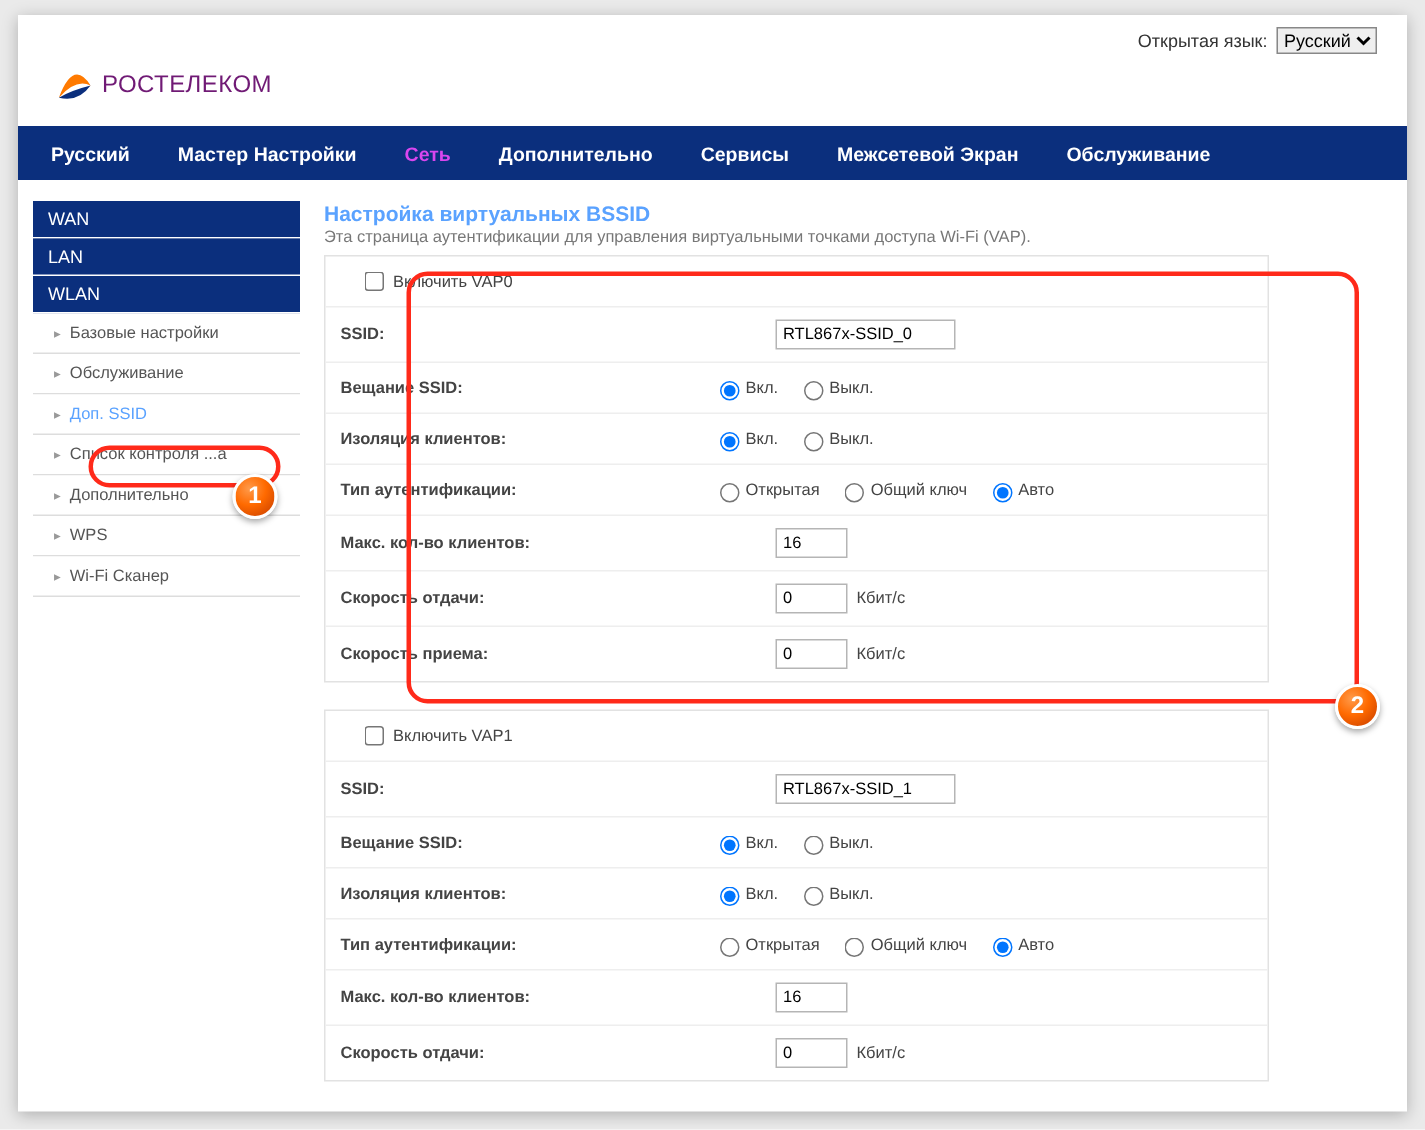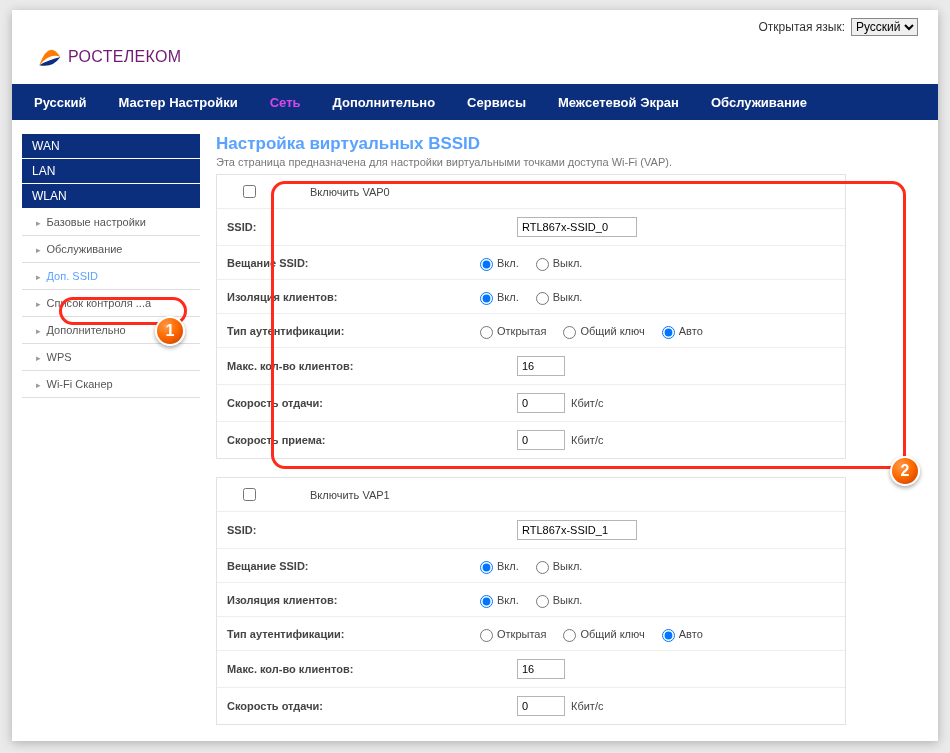--- a/index.html
+++ b/index.html
@@ -37,28 +37,28 @@
   .body {flex:1; display:flex; overflow:hidden;}
   .sidebar {width:196px; padding:14px 8px 0 10px;}
   .sb-hdr {background:#0b2f7d; color:#fff; font-weight:normal; font-size:12px;
            padding:5px 10px; border-bottom:1px solid #fff;}
   .sb-item {padding:7px 10px 7px 14px; border-bottom:1px solid #ddd;
             font-size:11px; color:#555; cursor:pointer; background:#fff;}
   .sb-item.active {color:#5aa2ff;}
   .sb-bullet{color:#999; font-size:9px; margin-right:6px;}
 
   .content {flex:1; padding:14px 24px 0 8px; overflow:hidden;}
-  .pg-title {color:#5aa2ff; font-size:17px; font-weight:bold; margin-bottom:2px;}
+  .pg-title {color:#5aa2ff; font-size:14px; font-weight:bold; margin-bottom:2px;}
   .pg-desc {color:#777; font-size:11px; margin-bottom:6px;}
 
   .panel {border:1px solid #e2e2e2; background:#fff; margin-bottom:18px; width:630px;}
   .row {display:flex; border-bottom:1px solid #eee; min-height:34px;}
   .row:last-child{border-bottom:none;}
   .cell-label, .cell-value {padding:8px 10px; font-size:11px; display:flex; align-items:center;}
-  .cell-label {width:248px; font-weight:bold; color:#444;gap:48px;}
+  .cell-label {width:248px; font-weight:bold; color:#444;}
   .cell-value {flex:1; color:#444;}
   .cb-label {font-weight:normal; display:flex; align-items:center;}
   .cell-value input[type="text"]{border:1px solid #b5b5b5; height:20px;
        padding:0 4px; font-size:11px; width:120px;margin-left:42px;}
   .num-input{width:48px !important;}
   .radio {display:inline-flex; align-items:center; margin-right:12px;}
   .radio input{margin-right:4px;}
   .unit{margin-left:6px;}
   input[type=checkbox]{width:13px;height:13px;margin:0 6px 0 16px;}
 
@@ -111,21 +111,21 @@
       <div class="sb-item"><span class="sb-bullet">▸</span><span>Обслуживание</span></div>
       <div class="sb-item active"><span class="sb-bullet">▸</span><span>Доп. SSID</span></div>
       <div class="sb-item"><span class="sb-bullet">▸</span><span>Список контроля ...а</span></div>
       <div class="sb-item"><span class="sb-bullet">▸</span><span>Дополнительно</span></div>
       <div class="sb-item"><span class="sb-bullet">▸</span><span>WPS</span></div>
       <div class="sb-item"><span class="sb-bullet">▸</span><span>Wi-Fi Сканер</span></div>
     </div>
 
     <div class="content">
       <div class="pg-title">Настройка виртуальных BSSID</div>
-      <div class="pg-desc">Эта страница предназначена для настройки виртуальными точками доступа Wi-Fi (VAP).</div>
+      <div class="pg-desc">Эта страница аутентификации для управления виртуальными точками доступа Wi-Fi (VAP).</div>
 
       <div class="panel">
         <div class="row">
             <div class="cell-label cb-label">
           <input type="checkbox" style="">
           <span>Включить VAP0</span>
         </div>
             <div class="cell-value"></div>
           </div>
 

